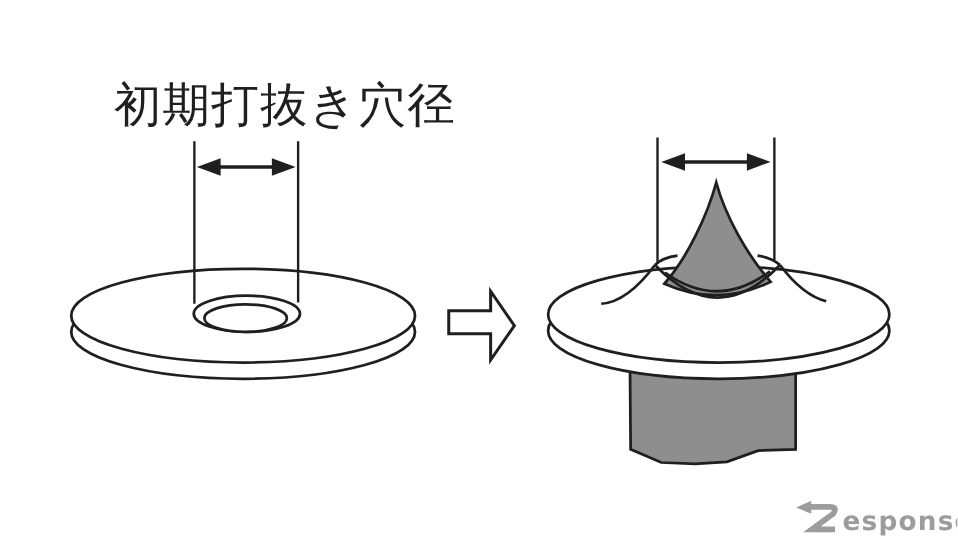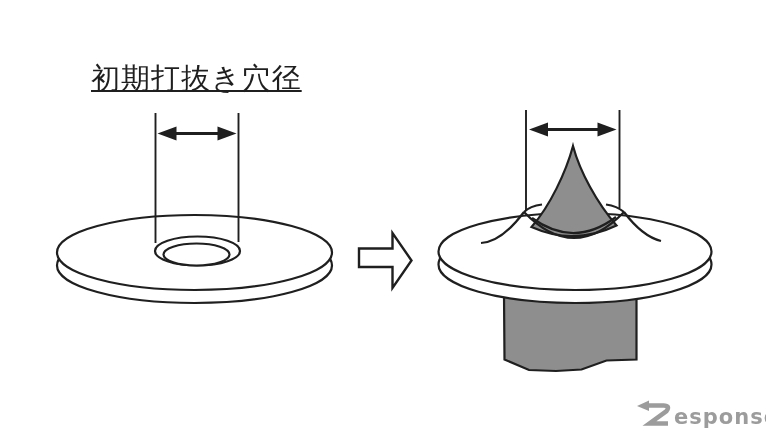--- a/index.html
+++ b/index.html
@@ -9,21 +9,21 @@
     --bg:#ffffff;
   }
   html,body{margin:0;padding:0;background:#fff;}
   .stage{
     position:relative;width:766px;height:438px;background:var(--bg);
     overflow:hidden;font-family:"Liberation Sans","DejaVu Sans",sans-serif;
   }
   .caption{
     position:absolute;color:var(--line);white-space:nowrap;
   }
-  .caption-left{left:91px;top:59px;font-size:29px;letter-spacing:1px;text-decoration:underline;}
+  .caption-left{left:91px;top:59px;font-size:38px;letter-spacing:1px;}
   .caption-right{left:444px;top:32px;font-size:28px;line-height:35px;letter-spacing:0.5px;}
   svg.draw{position:absolute;left:0;top:0;}
   
   .wf{fill:#ffffff;stroke:var(--line);stroke-width:2.2;}
   .nf{fill:none;stroke:var(--line);stroke-width:2.2;}
   .gf{fill:var(--shape-gray);stroke:var(--line);stroke-width:2.2;}
   .dim{fill:none;stroke:var(--line);stroke-width:1.9;}
   .arr{fill:none;stroke:var(--line);stroke-width:2.8;}
   .ah{fill:var(--line);stroke:none;}
   .blk{fill:#ffffff;stroke:var(--line);stroke-width:2.4;stroke-linejoin:miter;}

